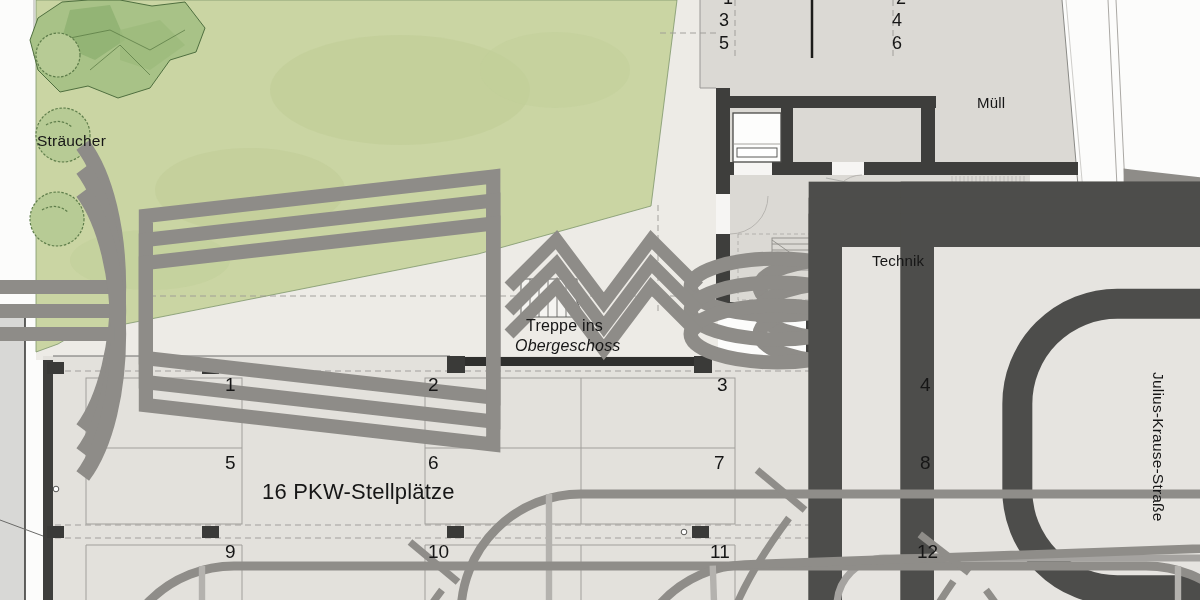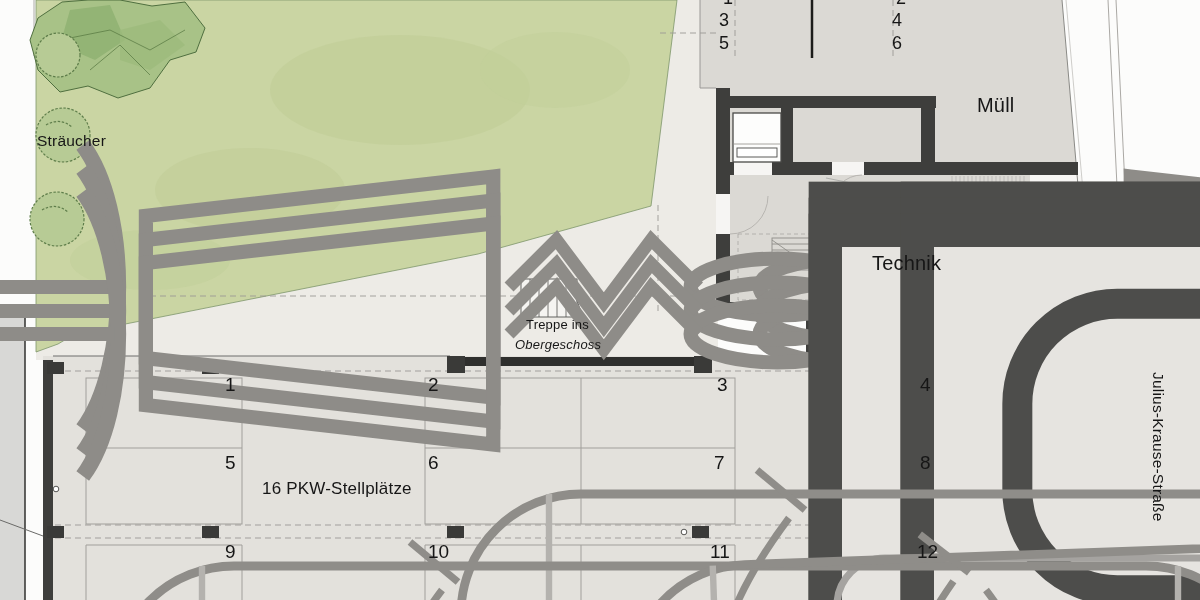--- a/index.html
+++ b/index.html
@@ -1,21 +1,21 @@
 <!DOCTYPE html>
 <html><head>
 <meta charset="utf-8">
 <style>
   html,body{margin:0;padding:0;background:#ffffff;}
   #plan{position:relative;width:1200px;height:600px;overflow:hidden;background:#fcfcfb;
         font-family:"Liberation Sans",sans-serif;color:#161616;}
   #plan svg{position:absolute;left:0;top:0;}
   .lbl{position:absolute;white-space:nowrap;letter-spacing:.2px;}
   .num{position:absolute;font-size:19px;white-space:nowrap;}
-  .s15{font-size:15.5px;} .s16{font-size:13px;} .s17{font-size:20px;} .s19{font-size:17px;} .s18{font-size:18px;}
+  .s15{font-size:15.5px;} .s16{font-size:16px;} .s17{font-size:15px;} .s19{font-size:22px;} .s18{font-size:18px;}
   .vert{transform:rotate(90deg);transform-origin:left top;width:170px;}
 </style>
 </head>
 <body>
 
 <div id="plan">
 <svg width="1200" height="600" viewBox="0 0 1200 600">
   <defs>
     <symbol id="car" viewBox="0 0 150 58" overflow="visible">
       <rect x="3" y="5" width="144" height="48" rx="15" fill="none" stroke="#8f8d89" stroke-width="1.1"></rect>

